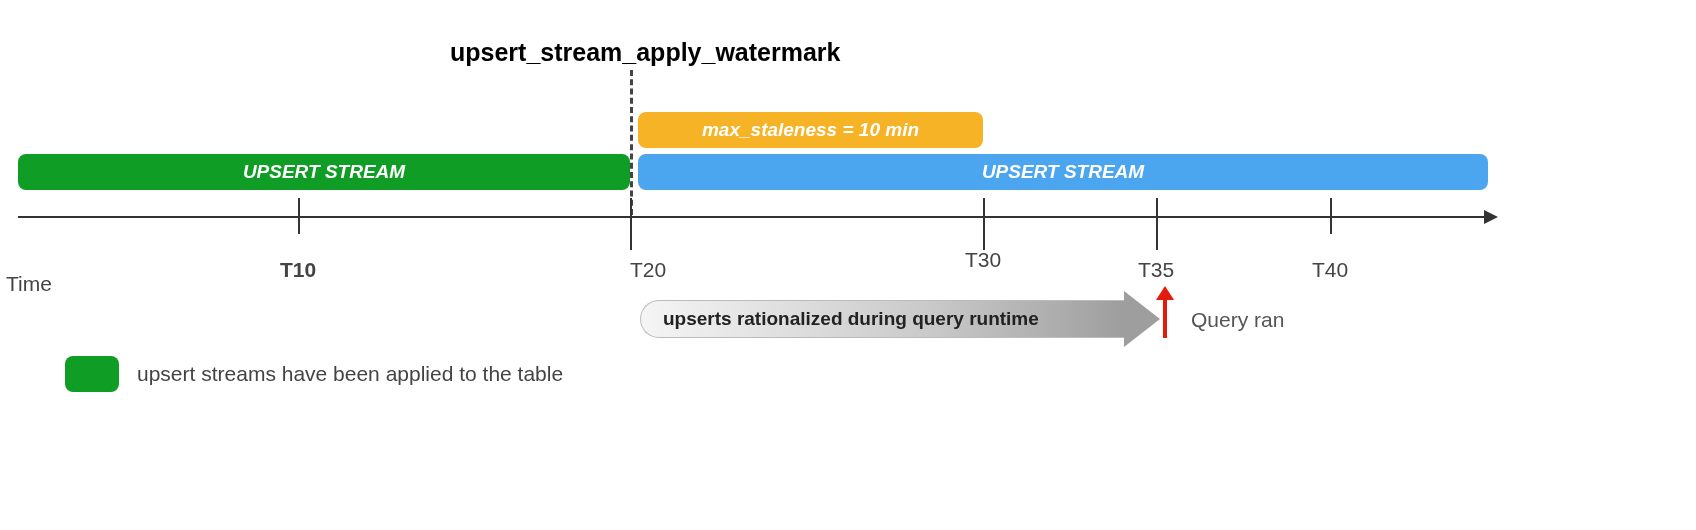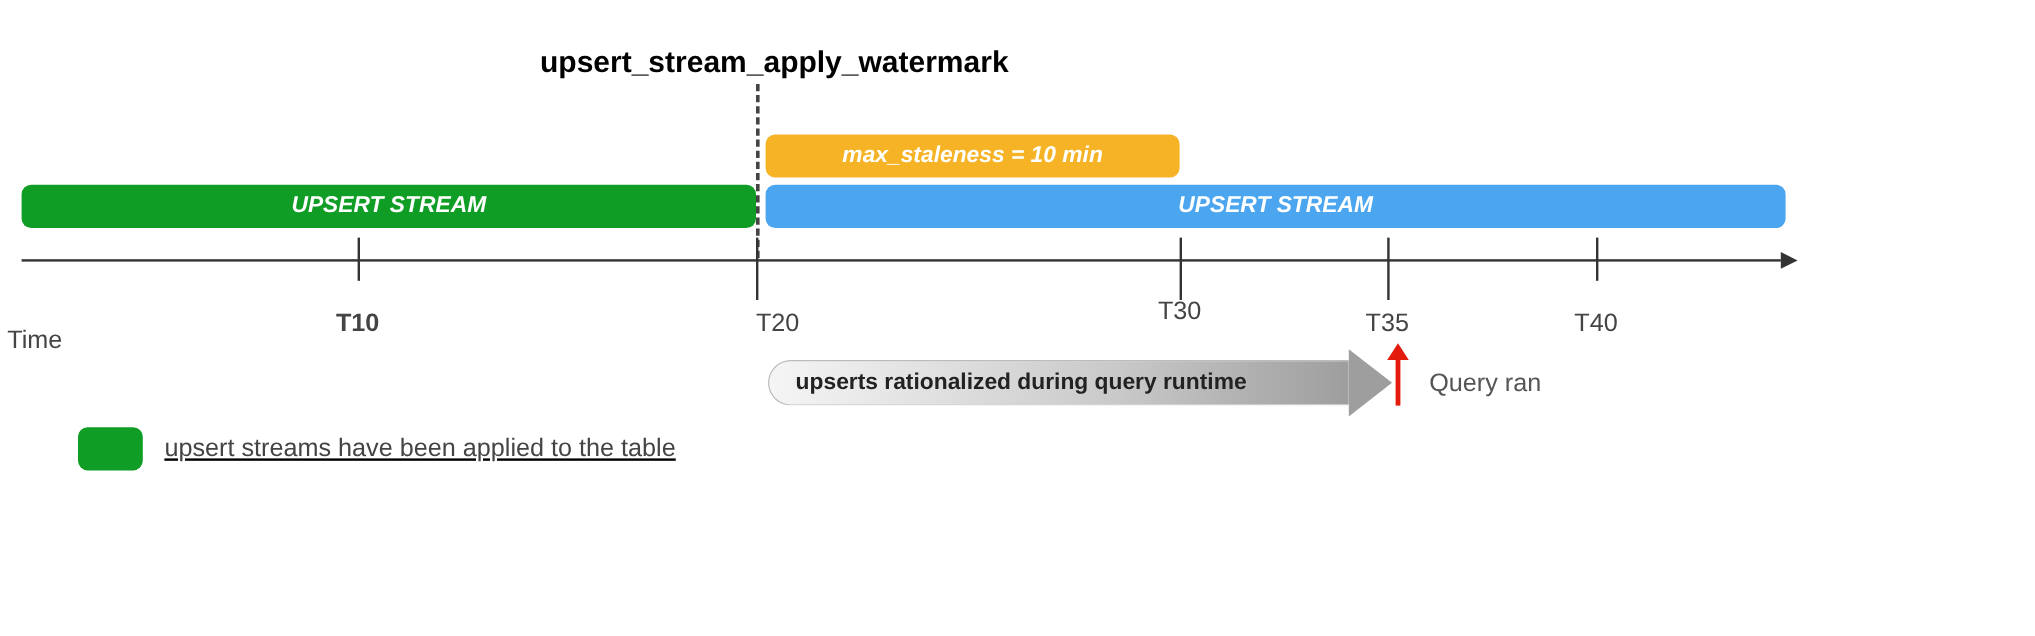--- a/index.html
+++ b/index.html
@@ -183,18 +183,18 @@
     </div>
     <div class="rationalized-head" style="left:484px;"></div>
   </div>
 
   <div class="query-arrow" style="left:1156px; top:286px; width:18px; height:52px;">
     <div class="head"></div>
     <div class="shaft" style="top:12px; height:40px;"></div>
   </div>
   <div class="query-label" style="left:1178px; top:308px;margin-left:13px;">Query ran</div>
 
-  <div class="legend" style="left:65px; top:356px;text-decoration:underline;">
+  <div class="legend" style="left:65px; top:356px;">
     <div class="legend-swatch green"></div>
     <div class="legend-text">upsert streams have been applied to the table</div>
   </div>
 
 </div>
 
 </body></html>

